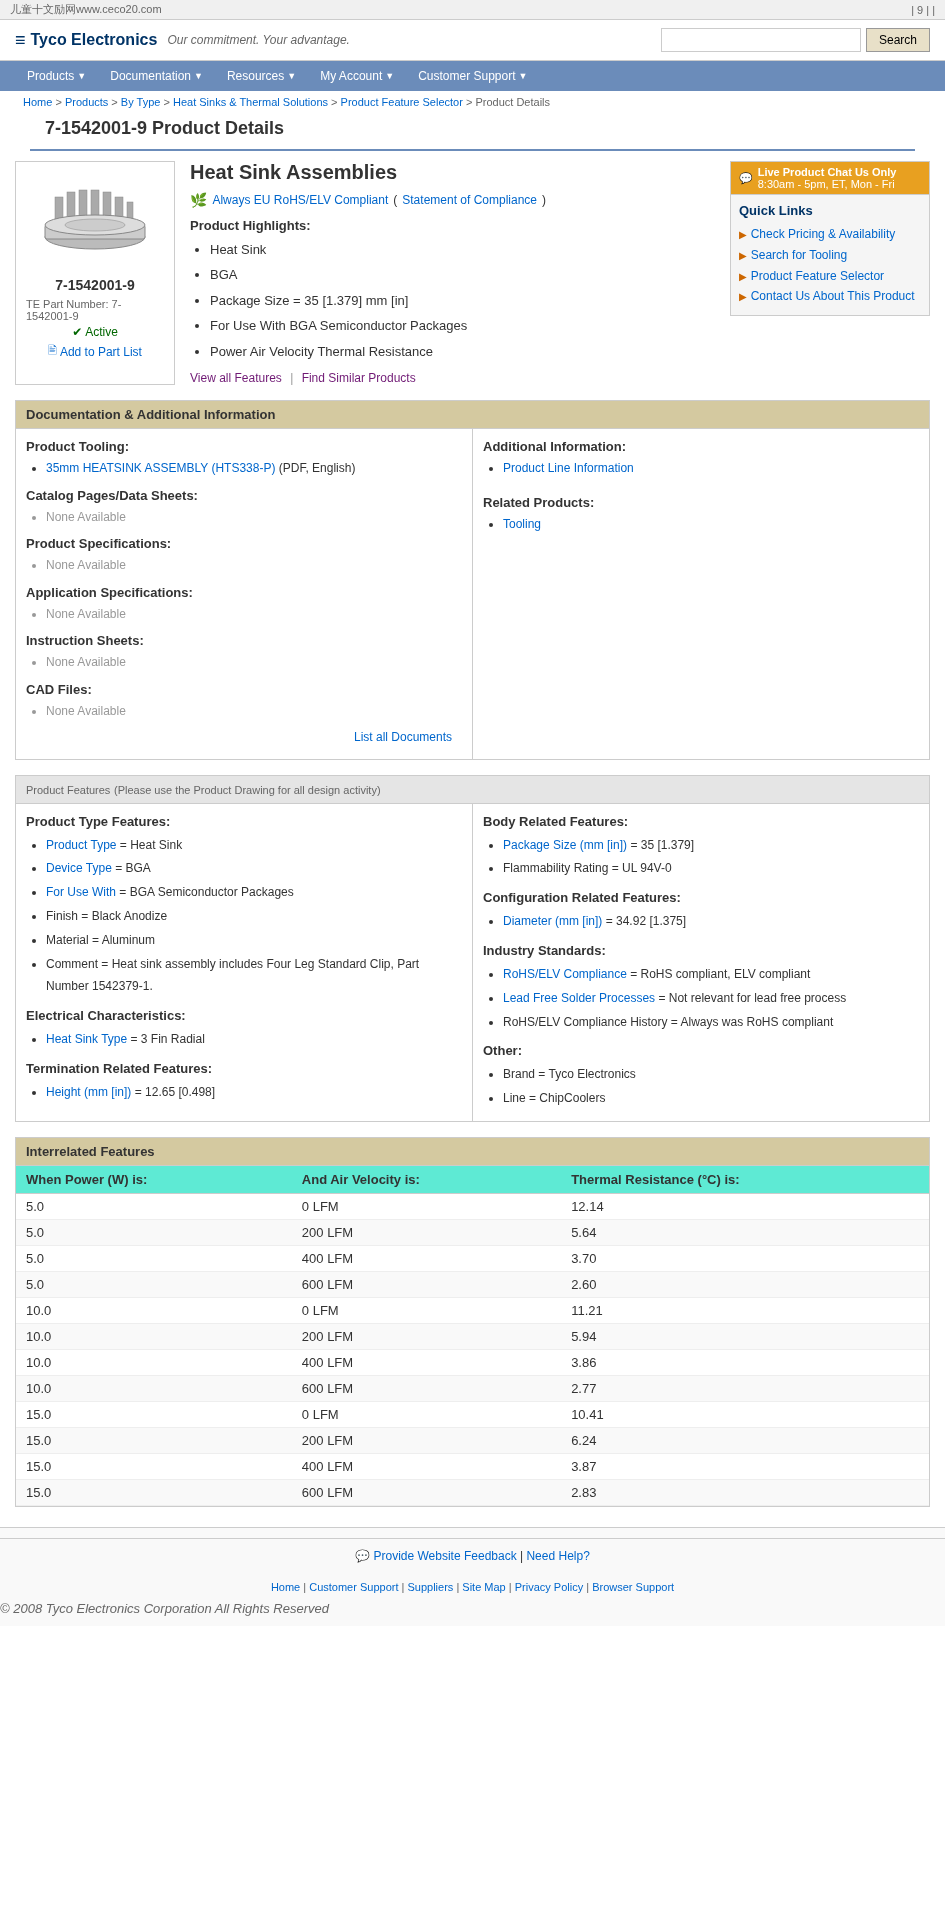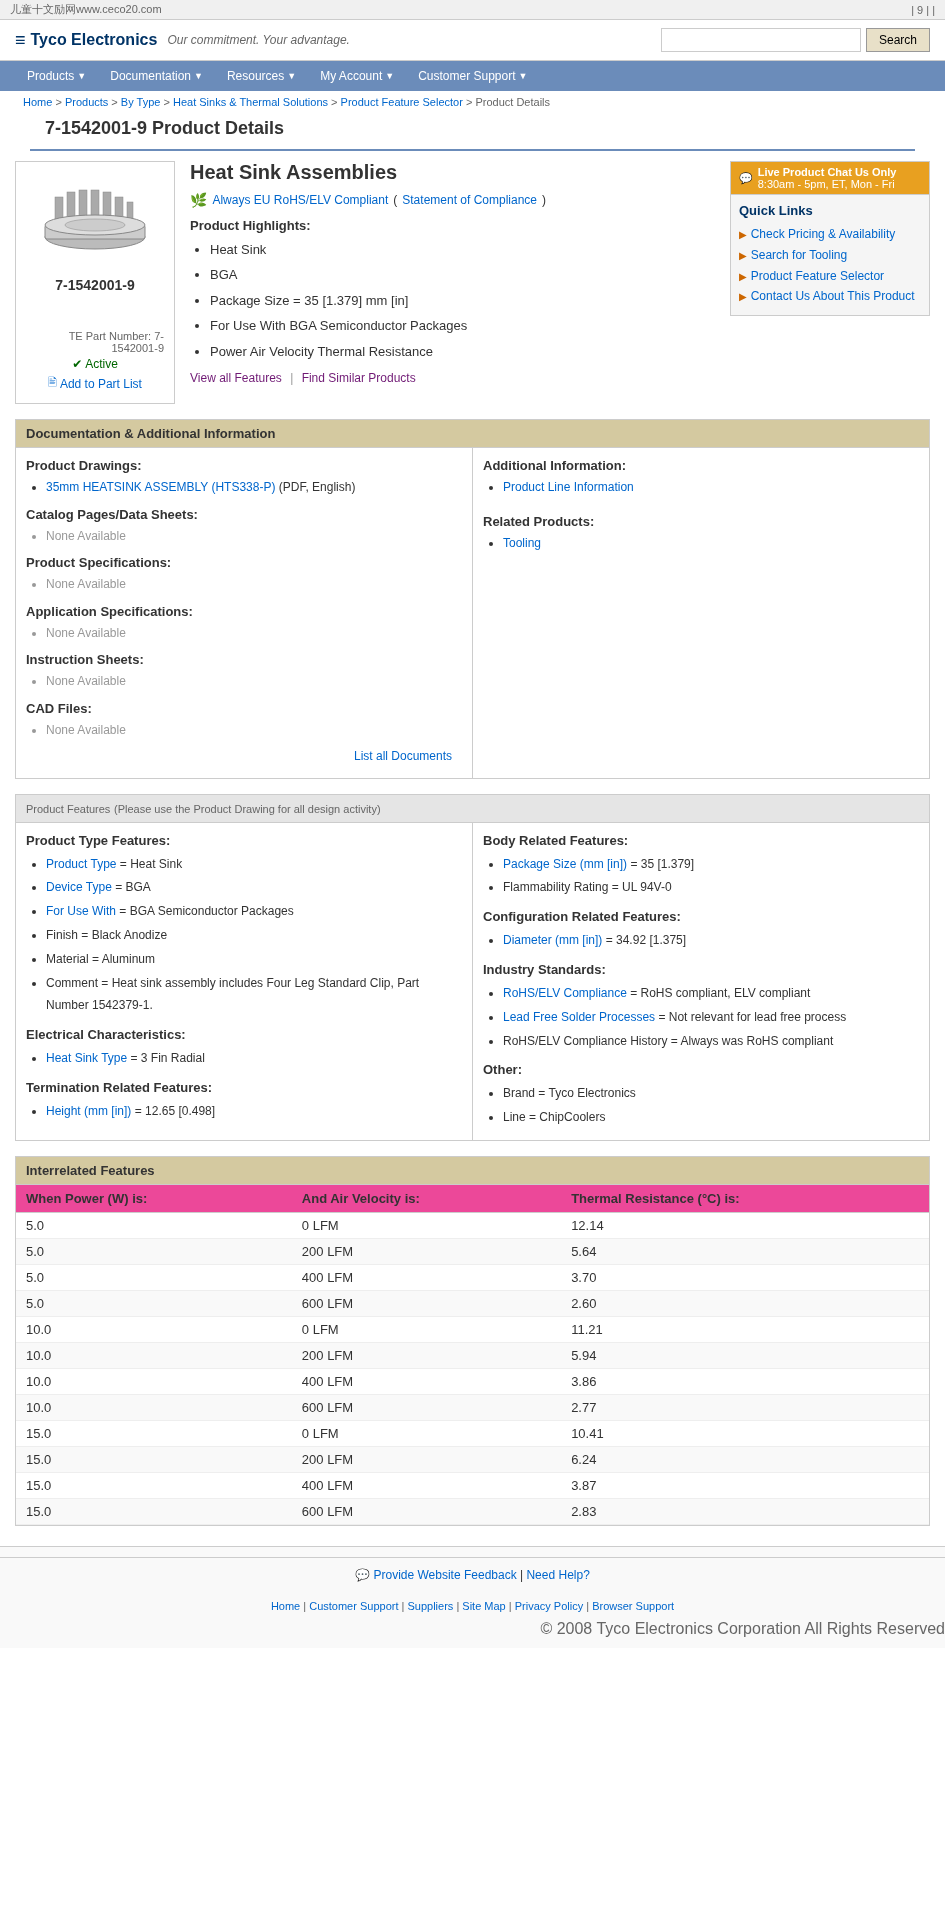--- a/index.html
+++ b/index.html
@@ -35,21 +35,21 @@
     
     
     .main-content { padding: 0 15px; }
     
     
     .product-header { display: flex; gap: 15px; margin-bottom: 15px; position: relative; }
     .product-image-box { border: 1px solid #ccc; width: 160px; min-height: 160px; display: flex; flex-direction: column; align-items: center; padding: 10px; }
     .product-image-placeholder { width: 130px; height: 100px; display: flex; align-items: center; justify-content: center; }
     .product-img-svg { width: 120px; height: 80px; }
     .product-part-num { font-size: 14px; font-weight: bold; text-align: center; margin: 5px 0; }
-    .product-te-num { font-size: 11px; color: #666; text-align: right; margin-top: 32px; }
+    .product-te-num { font-size: 11px; color: #666; text-align: left; }
     .product-active { display: flex; align-items: center; gap: 3px; color: #006600; font-size: 12px; margin: 3px 0; }
     .product-add-list { color: #0066cc; font-size: 12px; text-decoration: none; display: flex; align-items: center; gap: 3px; }
     
     .product-info { flex: 1; }
     .product-name { font-size: 20px; font-weight: bold; color: #333; margin-bottom: 8px; }
     .rohs-line { display: flex; align-items: center; gap: 5px; margin-bottom: 10px; font-size: 12px; }
     .rohs-icon { color: #006600; font-size: 14px; }
     .rohs-link { color: #0066cc; text-decoration: none; }
     .highlights-title { font-weight: bold; font-size: 13px; margin-bottom: 5px; }
     .highlights-list { padding-left: 20px; font-size: 13px; line-height: 1.8; }
@@ -92,30 +92,30 @@
     .feat-category { font-weight: bold; font-size: 13px; margin: 10px 0 5px; }
     .feat-category:first-child { margin-top: 0; }
     .feat-list { padding-left: 20px; font-size: 12px; line-height: 1.9; }
     .feat-list li { margin-bottom: 1px; }
     .feat-list a { color: #0066cc; text-decoration: none; }
     
     
     .interrelated-section { border: 1px solid #ccc; margin-bottom: 15px; }
     .interrelated-header { background: #d4c9a0; padding: 6px 10px; font-weight: bold; font-size: 13px; border-bottom: 1px solid #ccc; }
     .interrelated-table { width: 100%; border-collapse: collapse; font-size: 13px; }
-    .interrelated-table th { padding: 6px 10px; text-align: left; font-weight: bold; border-bottom: 1px solid #ccc; background: #ec4899; }
+    .interrelated-table th { padding: 6px 10px; text-align: left; font-weight: bold; border-bottom: 1px solid #ccc; background: #5eead4; }
     .interrelated-table td { padding: 5px 10px; border-bottom: 1px solid #eee; }
     .interrelated-table tr:nth-child(even) { background: #f9f9f9; }
     
     
     .footer-feedback { text-align: center; padding: 10px; border-top: 1px solid #ccc; margin-top: 10px; font-size: 12px; }
     .footer-feedback a { color: #0066cc; text-decoration: none; margin-top: 48px; }
     .footer-links { text-align: center; padding: 8px; font-size: 11px; color: #666; }
     .footer-links a { color: #0066cc; text-decoration: none; }
-    .footer-copy { text-align: right; font-size: 16px; color: #666; padding-bottom: 10px; }
+    .footer-copy { text-align: left; font-size: 13px; color: #666; padding-bottom: 10px; font-style: italic; }
 
     .check-icon { color: #006600; }
     .add-icon { color: #0066cc; font-size: 11px; }
     .divider-pipe { color: #999; margin: 0 5px; }
   </style>
 </head>
 <body>
 
 <div class="top-bar">
   <span>儿童十文励网www.ceco20.com</span>
@@ -260,21 +260,21 @@
           </li>
         </ul>
       </div>
     </div>
   </div>
 
   <div class="section-box">
     <div class="section-header">Documentation &amp; Additional Information</div>
     <div class="section-body">
       <div class="section-left">
-        <div class="doc-category">Product Drawings:</div>
+        <div class="doc-category">Product Tooling:</div>
         <ul class="doc-list">
           <li>
             <a href="#">35mm HEATSINK ASSEMBLY (HTS338-P)</a>
             <span> (PDF, English)</span>
           </li>
         </ul>
         <div class="doc-category">Catalog Pages/Data Sheets:</div>
         <ul class="doc-list">
           <li class="none">None Available</li>
         </ul>

